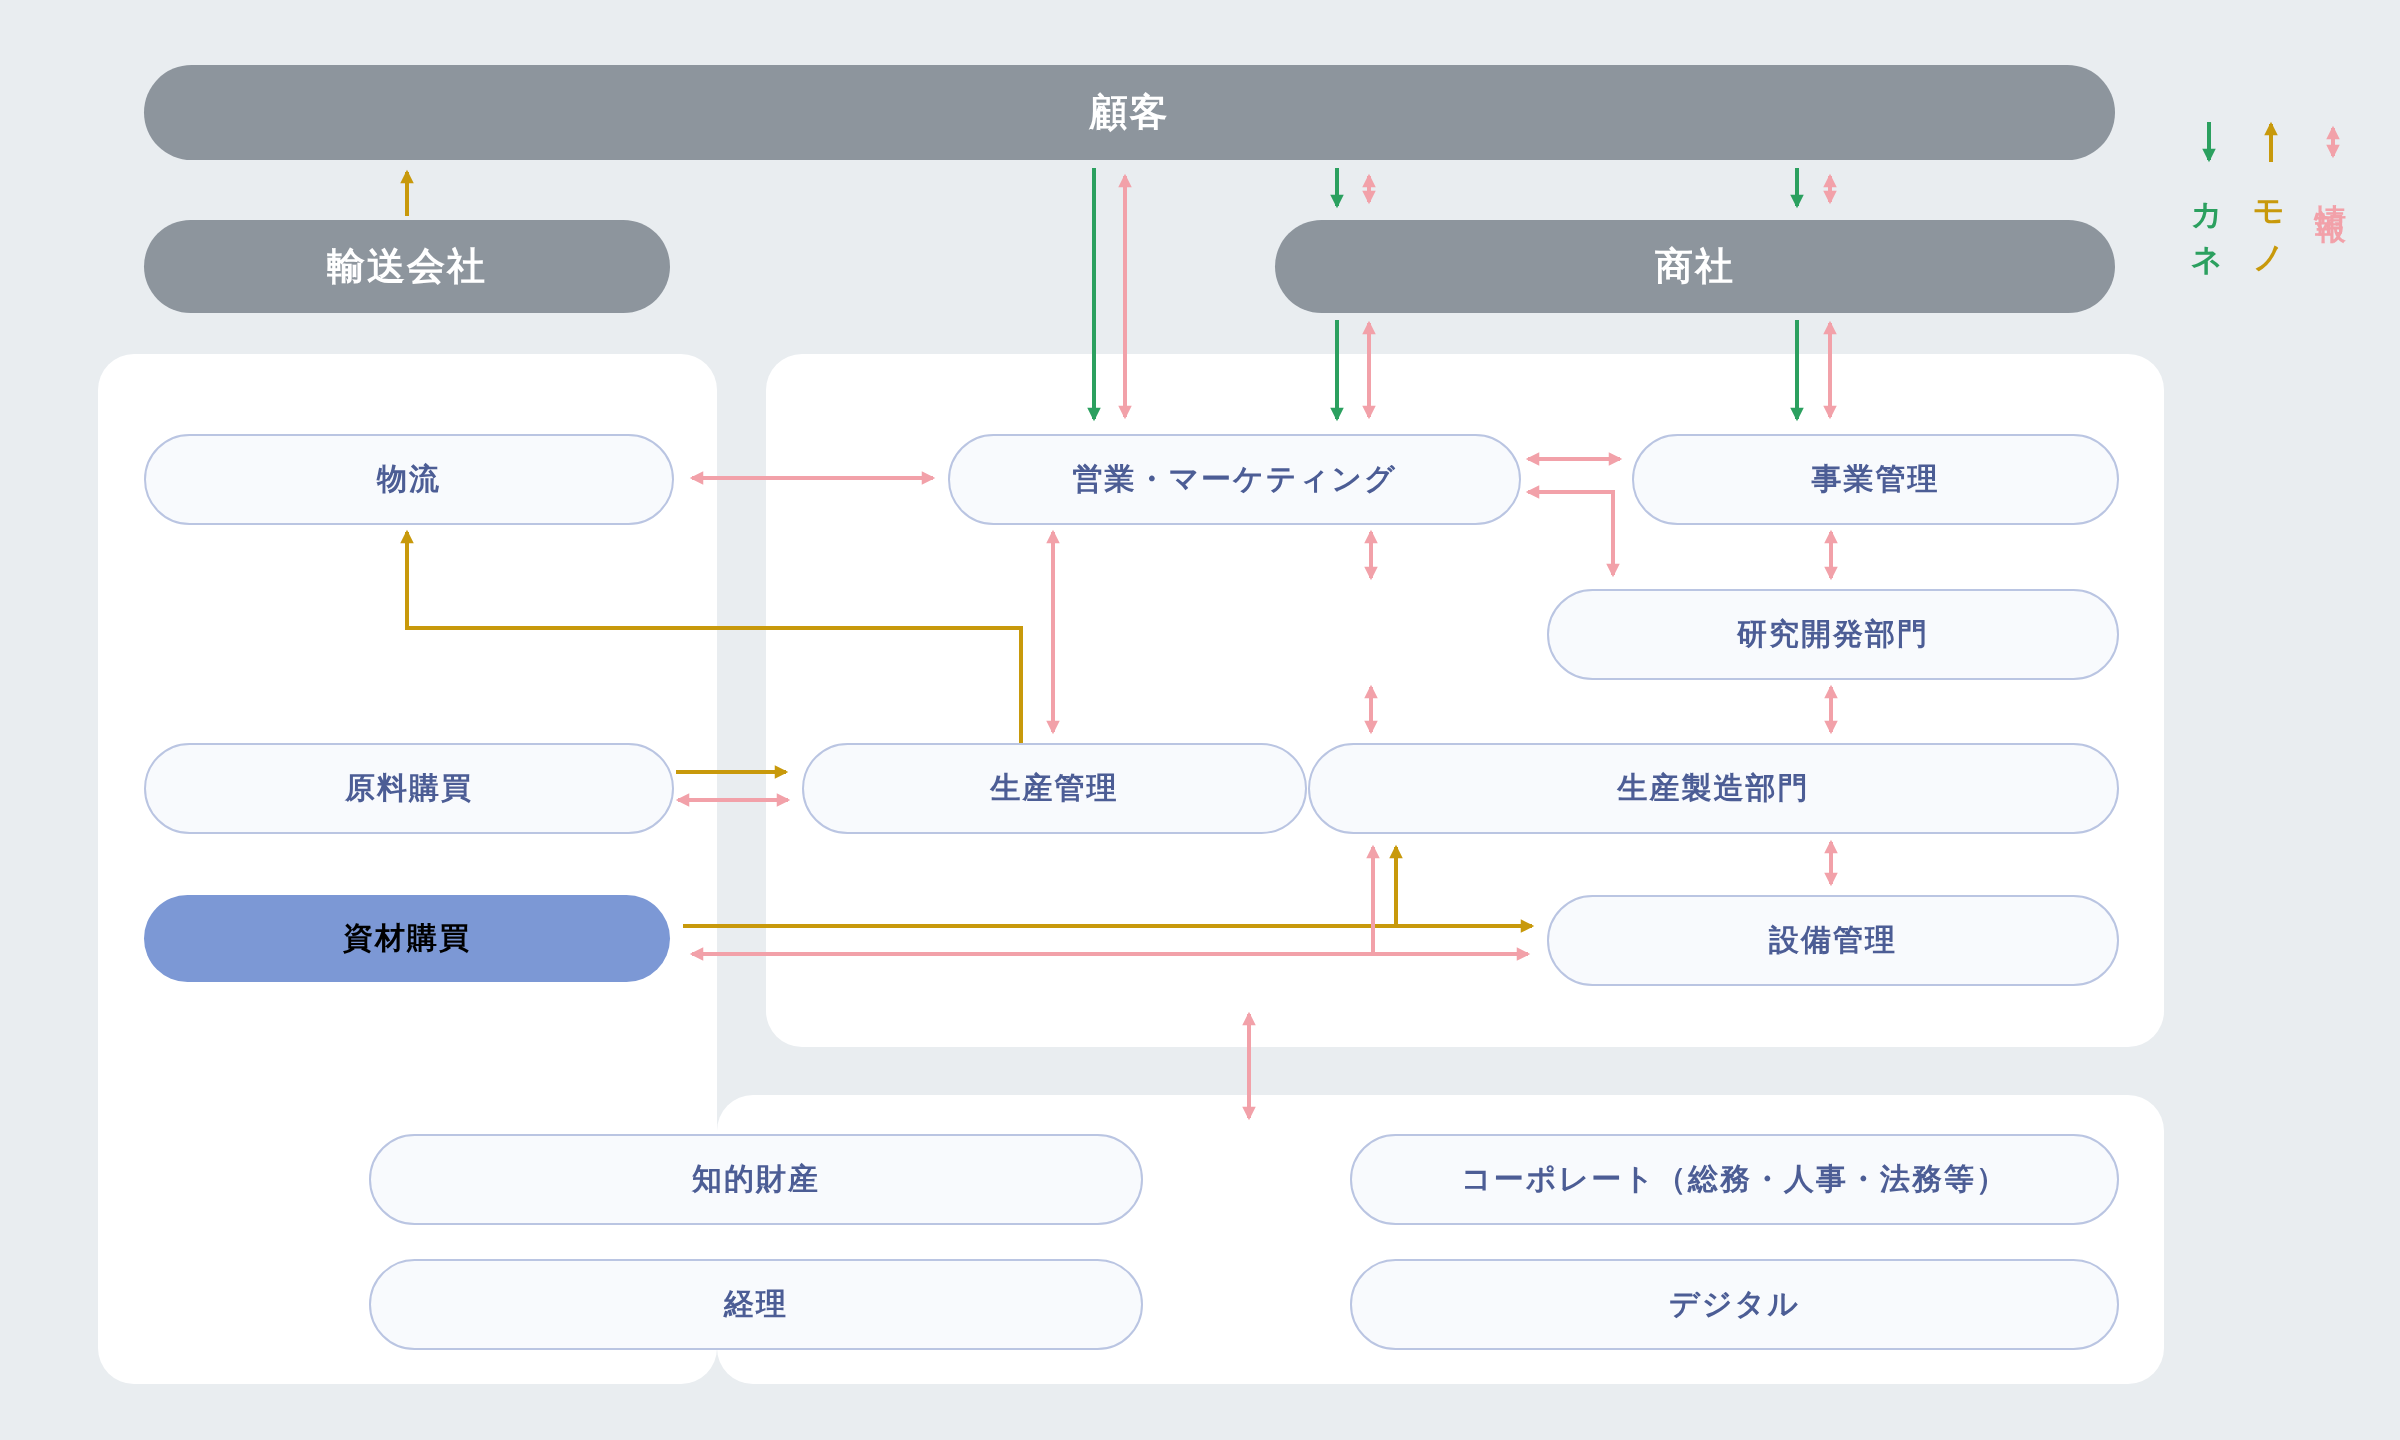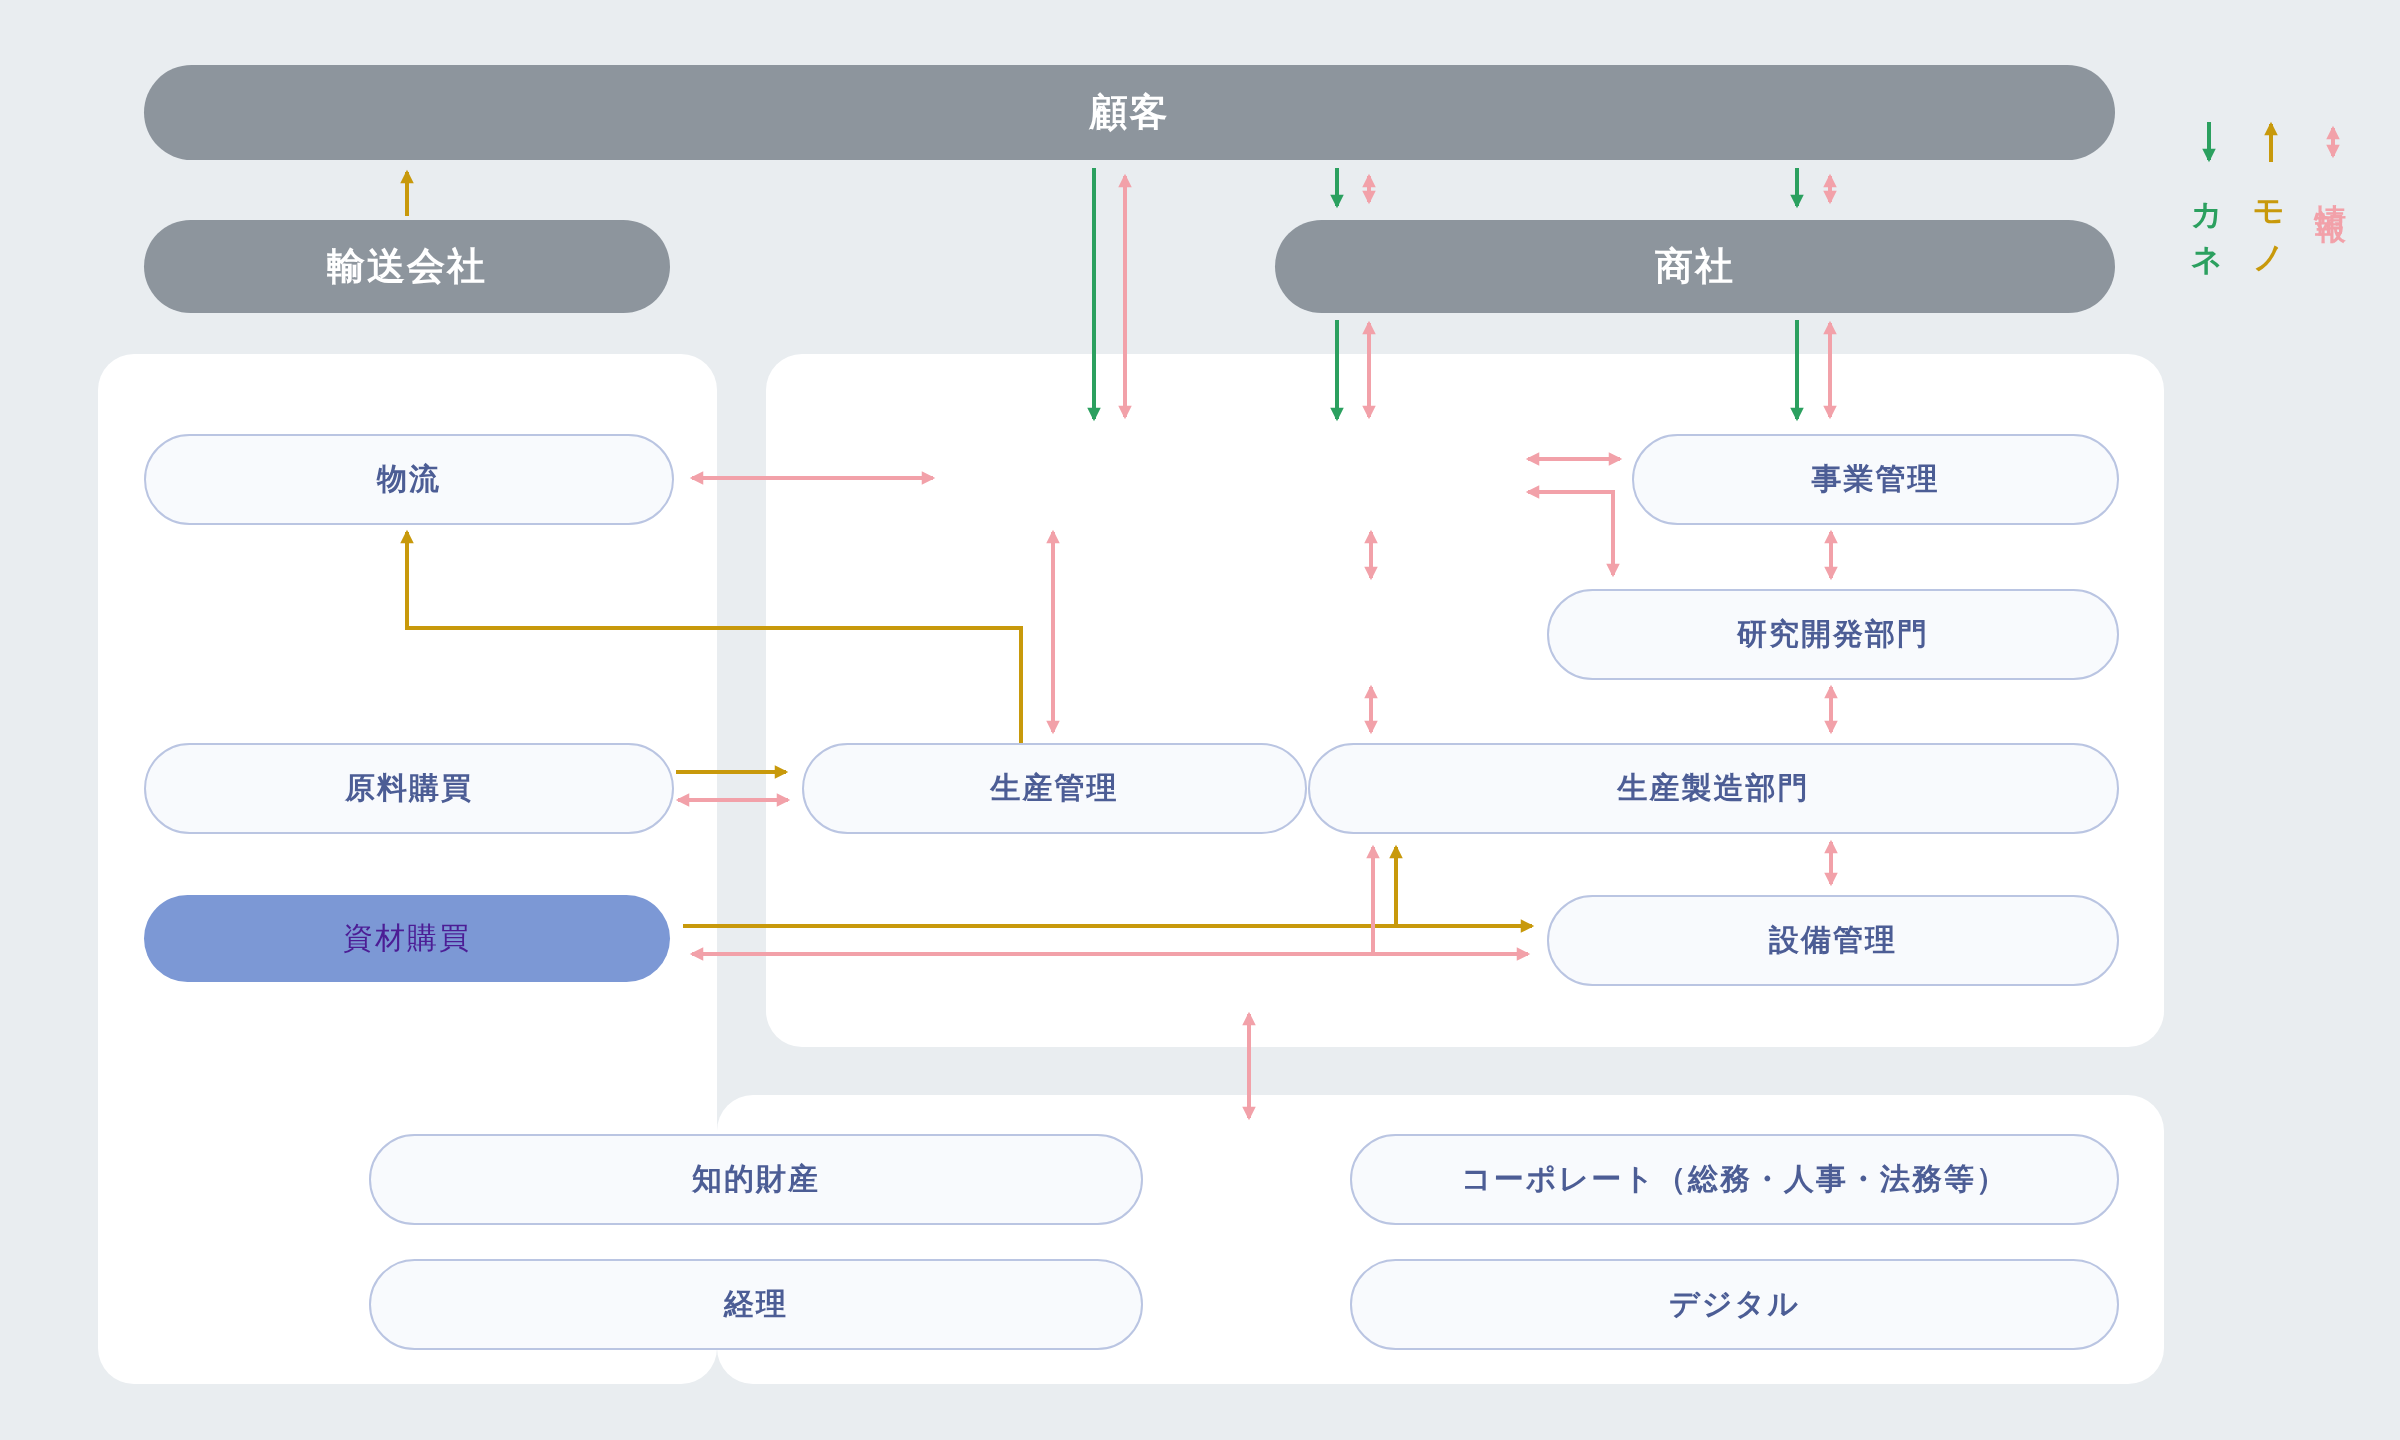--- a/index.html
+++ b/index.html
@@ -8,21 +8,21 @@
     font-family:"Liberation Sans","DejaVu Sans",sans-serif;
   }
   .panel{position:absolute;background:#FFFFFF;border-radius:36px;}
   .arrows{position:absolute;left:0;top:0;pointer-events:none;}
   .pill{
     position:absolute;display:flex;align-items:center;justify-content:center;
     border-radius:70px;font-size:30px;letter-spacing:2px;white-space:nowrap;
   }
   .pill-gray{background:#8D959D;color:#FFFFFF;font-weight:700;font-size:38px;}
   .pill-light{background:#F8FAFD;border:2px solid #BAC5E2;color:#4C5D95;font-weight:700;}
-  .pill-blue{background:#7C98D5;color:#4c1d95;font-weight:400;}
+  .pill-blue{background:#7C98D5;color:#000000;font-weight:700;}
   .legend-label{
     position:absolute;writing-mode:vertical-rl;text-orientation:upright;
     font-weight:700;font-size:31px;letter-spacing:8px;line-height:1;
   }
 </style>
 </head>
 <body>
 
 <div class="canvas">
 
@@ -85,20 +85,21 @@
   </svg>
 
   <div class="pill pill-gray" style="left:144px;top:65px;width:1971px;height:95px">顧客</div>
   <div class="pill pill-gray" style="left:144px;top:220px;width:526px;height:93px">輸送会社</div>
   <div class="pill pill-light" style="left:144px;top:434px;width:526px;height:87px">物流</div>
 
   <div class="pill pill-gray" style="left:1275px;top:220px;width:840px;height:93px">商社</div>
   <div class="pill pill-light" style="left:144px;top:743px;width:526px;height:87px">原料購買</div>
   <div class="pill pill-blue" style="left:144px;top:895px;width:526px;height:87px">資材購買</div>
 
+  <div class="pill pill-light" style="left:948px;top:434px;width:569px;height:87px">営業・マーケティング</div>
   <div class="pill pill-light" style="left:1632px;top:434px;width:483px;height:87px">事業管理</div>
   <div class="pill pill-light" style="left:1547px;top:589px;width:568px;height:87px">研究開発部門</div>
   <div class="pill pill-light" style="left:802px;top:743px;width:501px;height:87px">生産管理</div>
   <div class="pill pill-light" style="left:1308px;top:743px;width:807px;height:87px">生産製造部門</div>
   <div class="pill pill-light" style="left:1547px;top:895px;width:568px;height:87px">設備管理</div>
 
   <div class="pill pill-light" style="left:369px;top:1134px;width:770px;height:87px">知的財産</div>
   <div class="pill pill-light" style="left:369px;top:1259px;width:770px;height:87px">経理</div>
   <div class="pill pill-light" style="left:1350px;top:1259px;width:765px;height:87px">デジタル</div>
   <div class="pill pill-light" style="left:1350px;top:1134px;width:765px;height:87px">コーポレート（総務・人事・法務等）</div>

